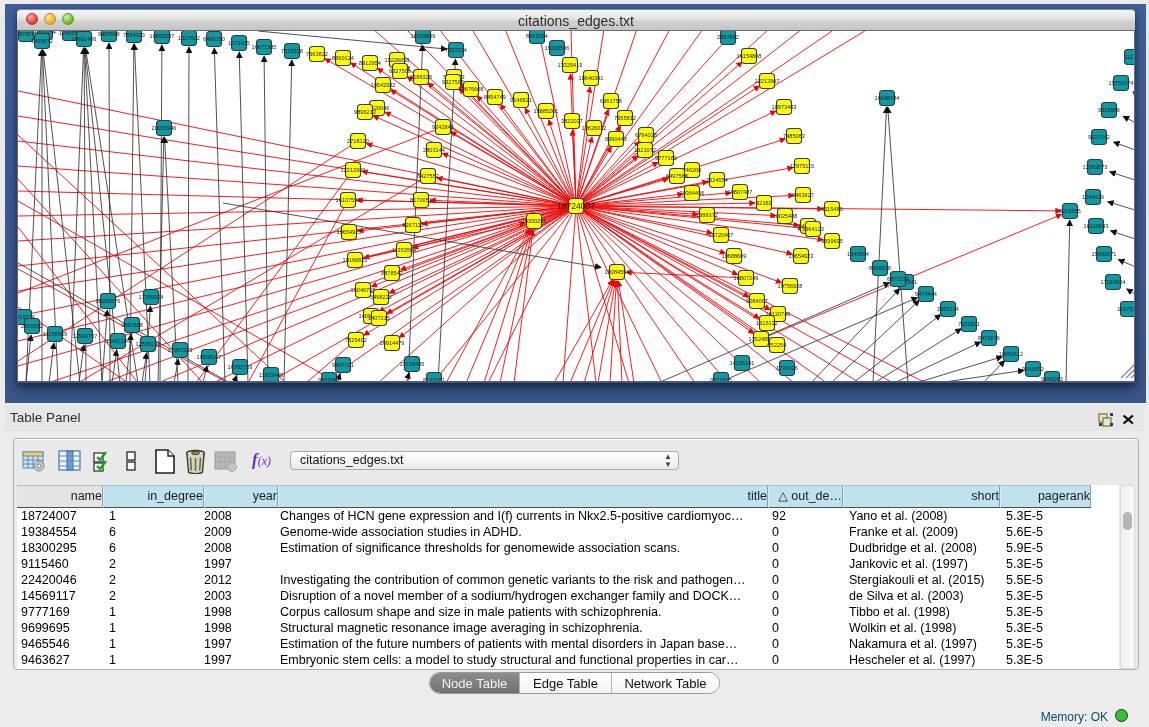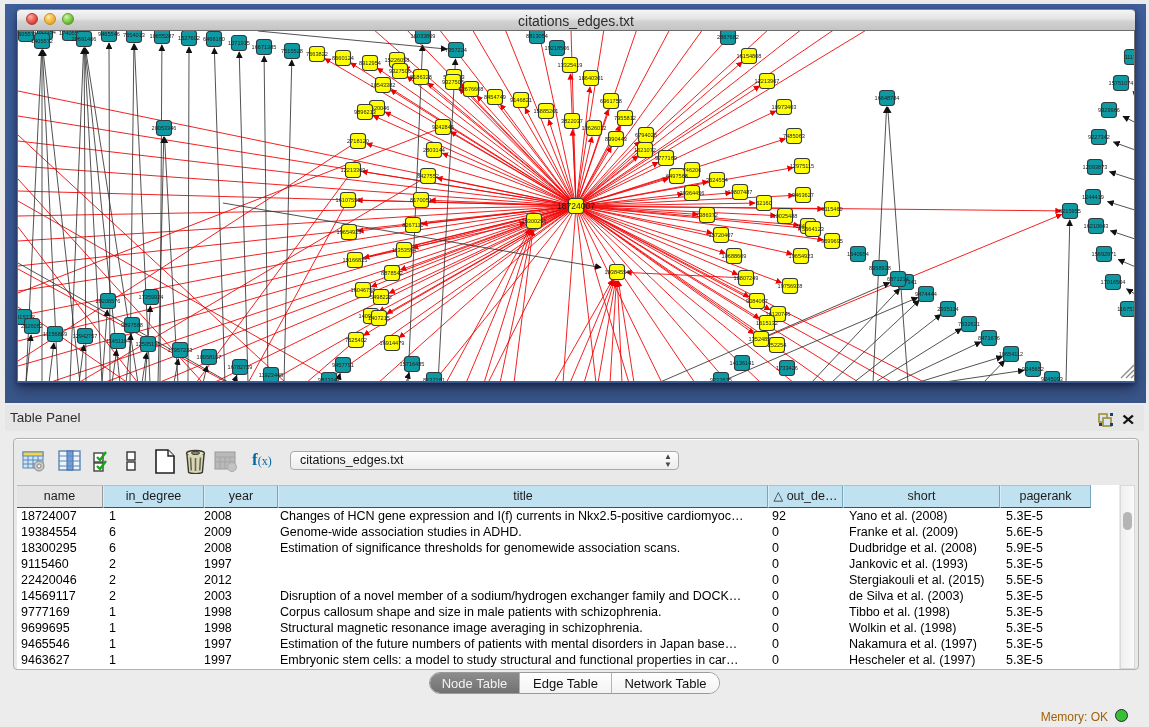--- a/index.html
+++ b/index.html
@@ -28,42 +28,42 @@
 border:1px solid #b0b0b0;border-radius:4px;box-shadow:inset 0 1px 0 #fdfdfd}
 
 #tbar{position:absolute;left:4px;top:8px;height:30px;width:100%}
 .tbi{position:absolute;top:2px}
 #combo{position:absolute;left:272px;top:4px;width:389px;height:19px;background:linear-gradient(180deg,#fdfdfd,#ececec);
 border:1px solid #a9a9a9;border-radius:4px;font-size:12.5px;color:#111;line-height:17px;padding-left:9px}
 #combo .ud{position:absolute;right:6px;top:1px;font-size:8px;color:#444;line-height:8px;text-align:center}
 
 #tbl{position:absolute;left:3px;top:46px;width:1102px;height:184px;background:#fff;overflow:hidden}
 #thead{position:absolute;left:0;top:0;height:23px;width:1102px;background:#fff;font-size:12.5px;color:#1c1c1c}
-#thead .th{position:absolute;top:0;height:23px;line-height:22px;text-align:center;line-height:21px;background:#bfe1f0;border-right:1px solid #74a8bf;border-left:1px solid #d8eef7;border-bottom:1px solid #4c4c4c;border-top:1px solid #9ec4d6}
+#thead .th{position:absolute;top:0;height:23px;line-height:22px;text-align:right;line-height:21px;background:#bfe1f0;border-right:1px solid #74a8bf;border-left:1px solid #d8eef7;border-bottom:1px solid #4c4c4c;border-top:1px solid #9ec4d6}
 #thead .h1{left:0;width:86px;background:#e4e4e4;border-left:none;border-right:1px solid #9a9a9a}
 #thead .h2{left:86px;width:101px}
 #thead .h3{left:187px;width:74px}
 #thead .h4{left:261px;width:490px}
 #thead .h5{left:751px;width:75px}
 #thead .h6{left:826px;width:157px}
 #thead .h7{left:983px;width:91px}
 #tbody{position:absolute;left:0;top:23px;width:1102px;font-size:12.5px;color:#000}
 .tr{position:relative;height:16px;line-height:16px;white-space:nowrap}
 .tr div{position:absolute;top:0;height:16px;overflow:hidden}
 .c1{left:4px;width:84px}.c2{left:92px;width:95px}.c3{left:187px;width:70px}
 .c4{left:263px;width:487px}.c5{left:755px;width:70px}.c6{left:832px;width:150px}.c7{left:989px;width:85px}
 
 #sbar{position:absolute;right:3px;top:46px;width:15px;height:184px;background:linear-gradient(90deg,#efefef,#fafafa);border:1px solid #d9d9d9}
 #sthumb{position:absolute;left:2px;top:26px;width:9px;height:18px;border-radius:5px;background:#b5b5b5}
 
 #tabs{position:absolute;left:429px;top:269px;height:22px;display:flex;border:1px solid #9a9a9a;border-radius:11px;overflow:hidden;background:#fff}
 .tab{height:22px;line-height:21px;font-size:13px;text-align:center;color:#111;background:linear-gradient(180deg,#ffffff,#f1f1f1);border-left:1px solid #b5b5b5}
 .tab.sel{background:linear-gradient(180deg,#8d8d8d,#6e6e6e);color:#f3f3f3;border-left:none}
 
-#status{position:absolute;right:36px;top:307px;font-size:12px;color:#a16207}
+#status{position:absolute;right:36px;top:307px;font-size:12px;color:#0c4a6e}
 #memdot{position:absolute;right:-20px;top:-1px;width:13px;height:13px;border-radius:50%;background:#35c135;border:1.5px solid #2a2a2a}
 </style></head><body>
 <div id="app">
  <div id="desk"></div>
  <div id="win">
   <div id="titlebar">
     <div class="tl red"></div>
         <div class="tl yel"></div>
         <div class="tl grn"></div>
     <div class="wt">citations_edges.txt</div>
@@ -617,21 +617,21 @@
         <ellipse cx="11.5" cy="4.5" rx="9" ry="3" fill="#e4e2c6" stroke="#3a3a2a" stroke-width="1.4"></ellipse>
         <ellipse cx="11.5" cy="4" rx="4" ry="1.6" fill="#8a8870" stroke="#3a3a2a"></ellipse>
         <path d="M3 6l1.6 17.4c2.2 1.6 11.6 1.6 13.8 0L20 6" fill="#d9d6b8" stroke="#3a3a2a" stroke-width="1.4"></path>
         <path d="M6.5 8.5l.8 13M11.5 9v13M16.5 8.5l-.8 13" stroke="#6b6852" stroke-width="1.6"></path>
       </svg>
       <svg class="tbi" style="left:196px" width="23" height="24" viewBox="0 0 23 24">
         <rect x="1" y="3" width="20" height="17" fill="#b9b9b9" stroke="#9a9a9a"></rect>
         <path d="M1 8h20M1 13h20M6 8v12M11 8v12M16 8v12" stroke="#a5a5a5" fill="none"></path>
         <circle cx="18" cy="18" r="4.5" fill="#c3c3c3" stroke="#aaa"></circle>
       </svg>
-      <div class="tbi" style="left:234px;top:3px;font-family:'Liberation Serif',serif;font-size:17px;color:#0369a1"><b>f</b><span style="font-size:12px">(x)</span></div>
+      <div class="tbi" style="left:234px;top:3px;font-family:'Liberation Serif',serif;font-style:italic;font-size:17px;color:#6d28d9"><b>f</b><span style="font-size:12px">(x)</span></div>
       <div id="combo">citations_edges.txt<div class="ud">▲<br>▼</div></div>
     </div>
     <div id="tbl">
       <div id="thead">
         <div class="th h1">name</div>
             <div class="th h2">in_degree</div>
             <div class="th h3">year</div>
         <div class="th h4">title</div>
             <div class="th h5">△ out_de…</div>
             <div class="th h6">short</div>
@@ -663,27 +663,28 @@
               <div class="c4">Estimation of significance thresholds for genomewide association scans.</div>
               <div class="c5">0</div>
               <div class="c6">Dudbridge et al. (2008)</div>
               <div class="c7">5.9E-5</div>
             </div>
             <div class="tr">
               <div class="c1">9115460</div>
               <div class="c2">2</div>
               <div class="c3">1997</div>
               <div class="c5">0</div>
-              <div class="c6">Jankovic et al. (1993)</div>
+              <div class="c6">Jankovic et al. (1997)</div>
               <div class="c7">5.3E-5</div>
             </div>
             <div class="tr">
               <div class="c1">22420046</div>
               <div class="c2">2</div>
               <div class="c3">2012</div>
+              <div class="c4">Investigating the contribution of common genetic variants to the risk and pathogen…</div>
               <div class="c5">0</div>
               <div class="c6">Stergiakouli et al. (2015)</div>
               <div class="c7">5.5E-5</div>
             </div>
             <div class="tr">
               <div class="c1">14569117</div>
               <div class="c2">2</div>
               <div class="c3">2003</div>
               <div class="c4">Disruption of a novel member of a sodium/hydrogen exchanger family and DOCK…</div>
               <div class="c5">0</div>

